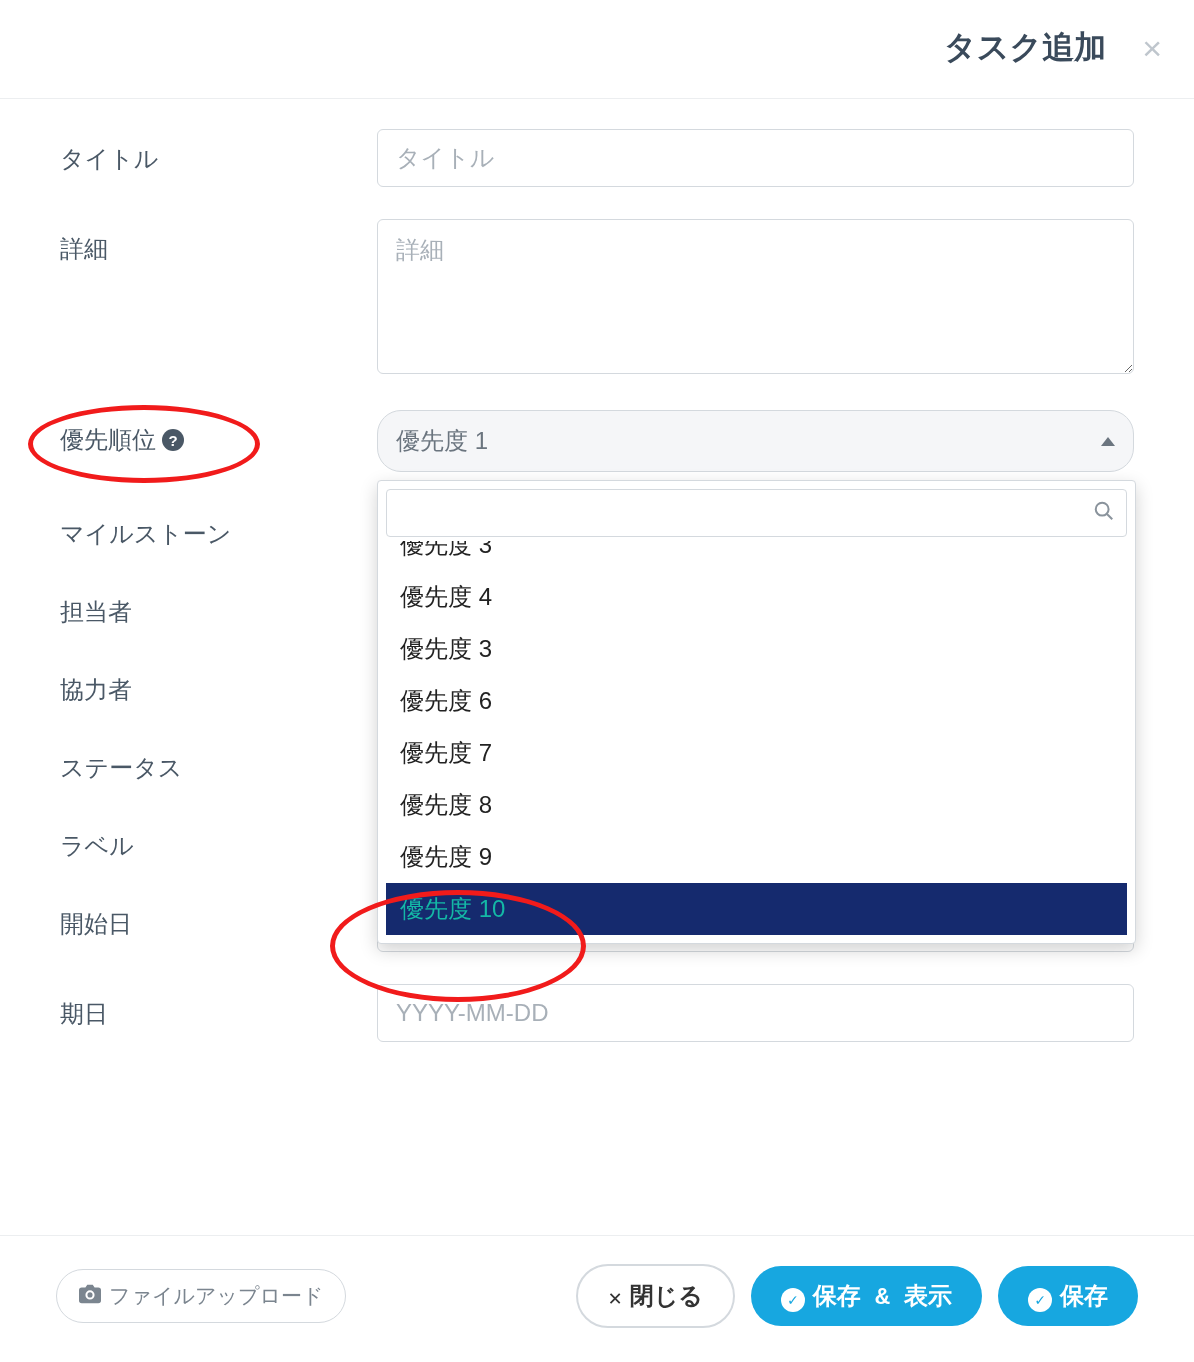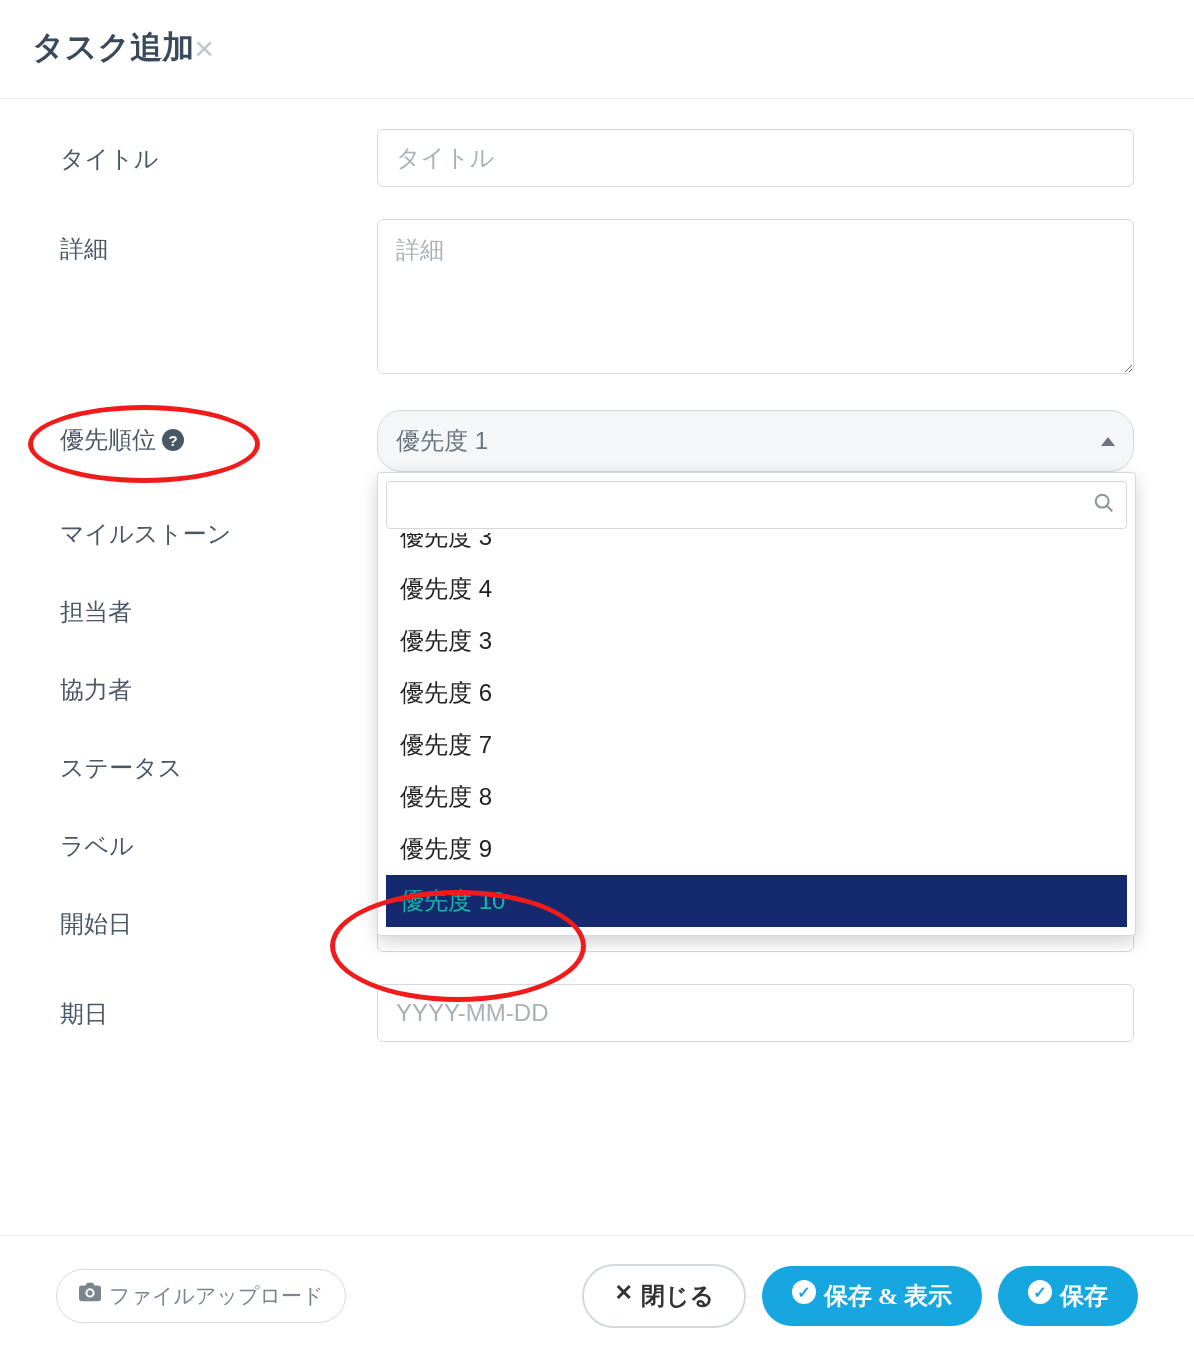--- a/index.html
+++ b/index.html
@@ -14,24 +14,25 @@
 .modal {
   background: #fff;
   border-radius: 8px;
   width: 100%;
   height: 100%;
   display: flex;
   flex-direction: column;
 }
 .modal-header {
   display: flex;
-  justify-content: flex-start;
+  justify-content: flex-end;
   align-items: center;
   padding: 26px 32px 28px 32px;
   border-bottom: 1px solid #eceef0;
+  gap: 36px;
 }
 .modal-title {
   font-size: 32px;
   font-weight: 600;
   color: #3a4a5b;
 }
 .close-x {
   font-size: 34px;
   color: #bfc6cd;
   cursor: pointer;
@@ -101,21 +102,21 @@
   background: #4a5866;
   color: #fff;
   font-size: 15px;
   font-weight: 700;
   align-items: center;
   justify-content: center;
 }
 
 .dropdown-panel {
   position: absolute;
-  top: 62px;
+  top: 70px;
   left: 0;
   right: -2px;
   background: #fff;
   border: 1px solid #d4d9de;
   border-radius: 4px;
   box-shadow: 0 6px 18px rgba(0,0,0,0.18);
   z-index: 20;
   padding: 8px;
 }
 .dropdown-search-wrap {
@@ -173,29 +174,29 @@
 .modal-footer {
   border-top: 1px solid #eceef0;
   padding: 28px 56px 34px 56px;
   display: flex;
   align-items: center;
   gap: 16px;
 }
 .footer-spacer { flex: 1; }
 .btn {
   display: inline-flex;
-  align-items: flex-start;
+  align-items: flex-end;
   gap: 8px;
   border-radius: 999px;
   padding: 14px 30px;
   font-size: 24px;
   font-weight: 600;
   cursor: pointer;
   border: none;
-  font-family: Liberation Serif, serif;
+  font-family: Liberation Mono, monospace;
 }
 .btn-upload {
   background: #fff;
   border: 1px solid #d4d9de;
   color: #7b858f;
   font-size: 21px;
   font-weight: 500;
   padding: 12px 22px;
 }
 .btn-close {

